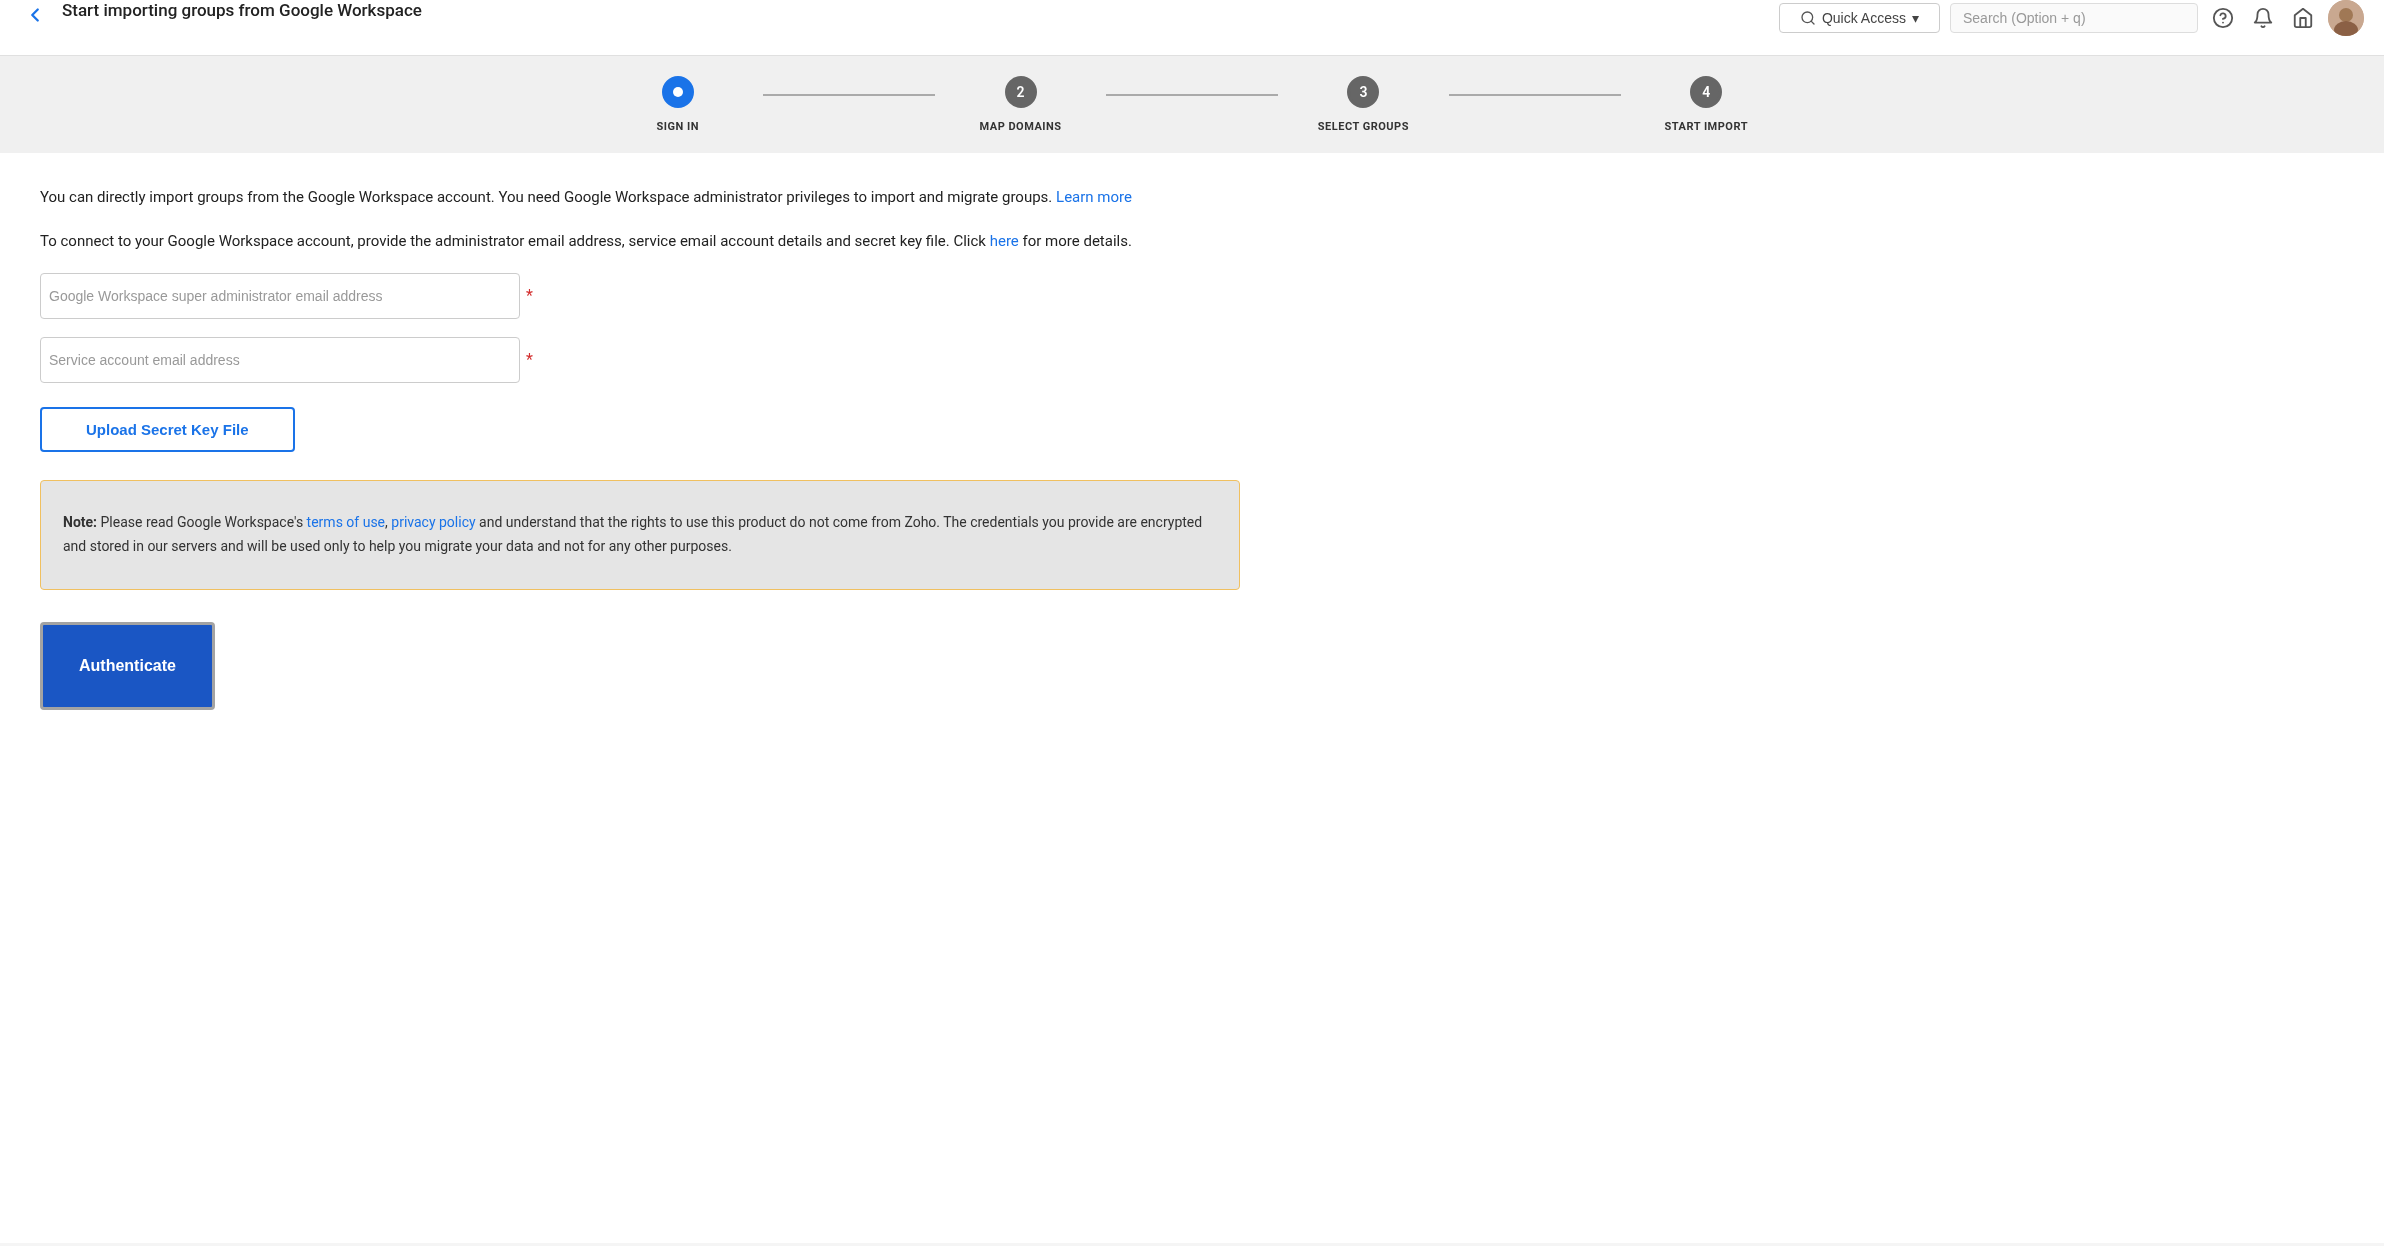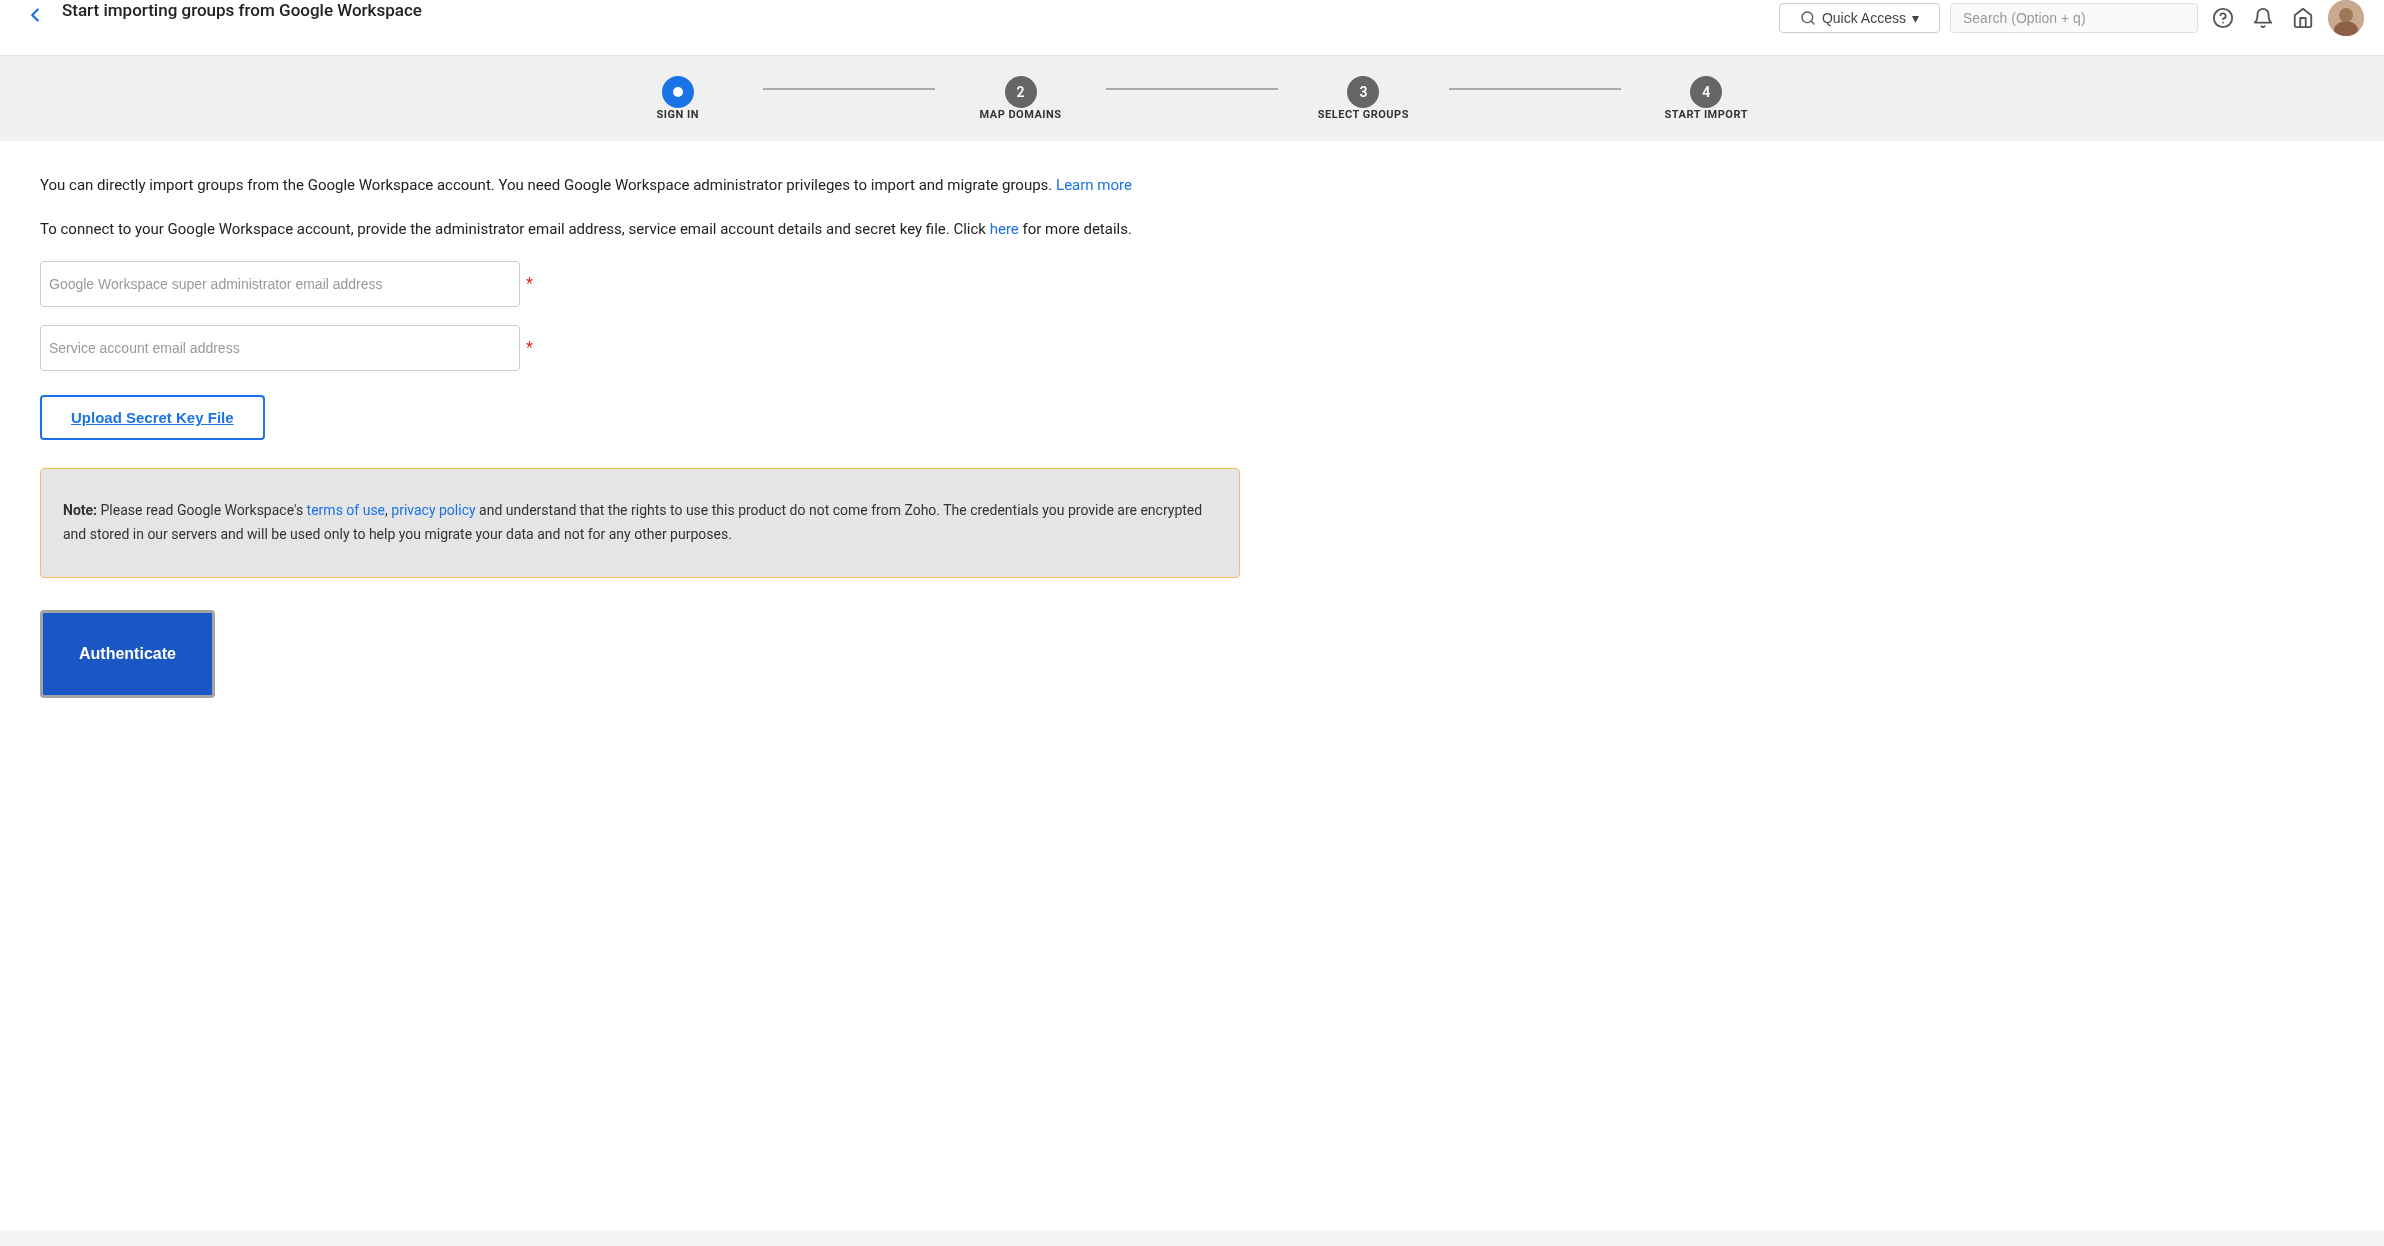--- a/index.html
+++ b/index.html
@@ -125,21 +125,21 @@
       background: #1a73e8;
       color: #fff;
       border: 3px solid #1a73e8;
     }
     .step-circle.inactive {
       background: #666;
       color: #fff;
       border: 3px solid #666;
     }
     .step-label {
-      margin-top: 0;
+      margin-top: 12px;
       font-size: 11px;
       font-weight: 700;
       color: #333;
       text-transform: uppercase;
       letter-spacing: 0.5px;
       text-align: center;
     }
     .step-connector {
       flex: 1;
       height: 2px;
@@ -187,26 +187,25 @@
       margin-left: 2px;
     }
 
     
     .upload-btn {
       border: 2px solid #1a73e8;
       background: #fff;
       color: #1a73e8;
       font-size: 15px;
       font-weight: 600;
-      padding: 12px 29px;
+      padding: 12px 44px;
       border-radius: 4px;
       cursor: pointer;
       margin-top: 6px;
       margin-bottom: 28px;
-      text-decoration: underline;
     }
 
     
     .note-box {
       border: 1px solid #f0c060;
       background: #e5e5e5;
       border-radius: 4px;
       padding: 30px 22px;
       margin-bottom: 32px;
       font-size: 14px;

